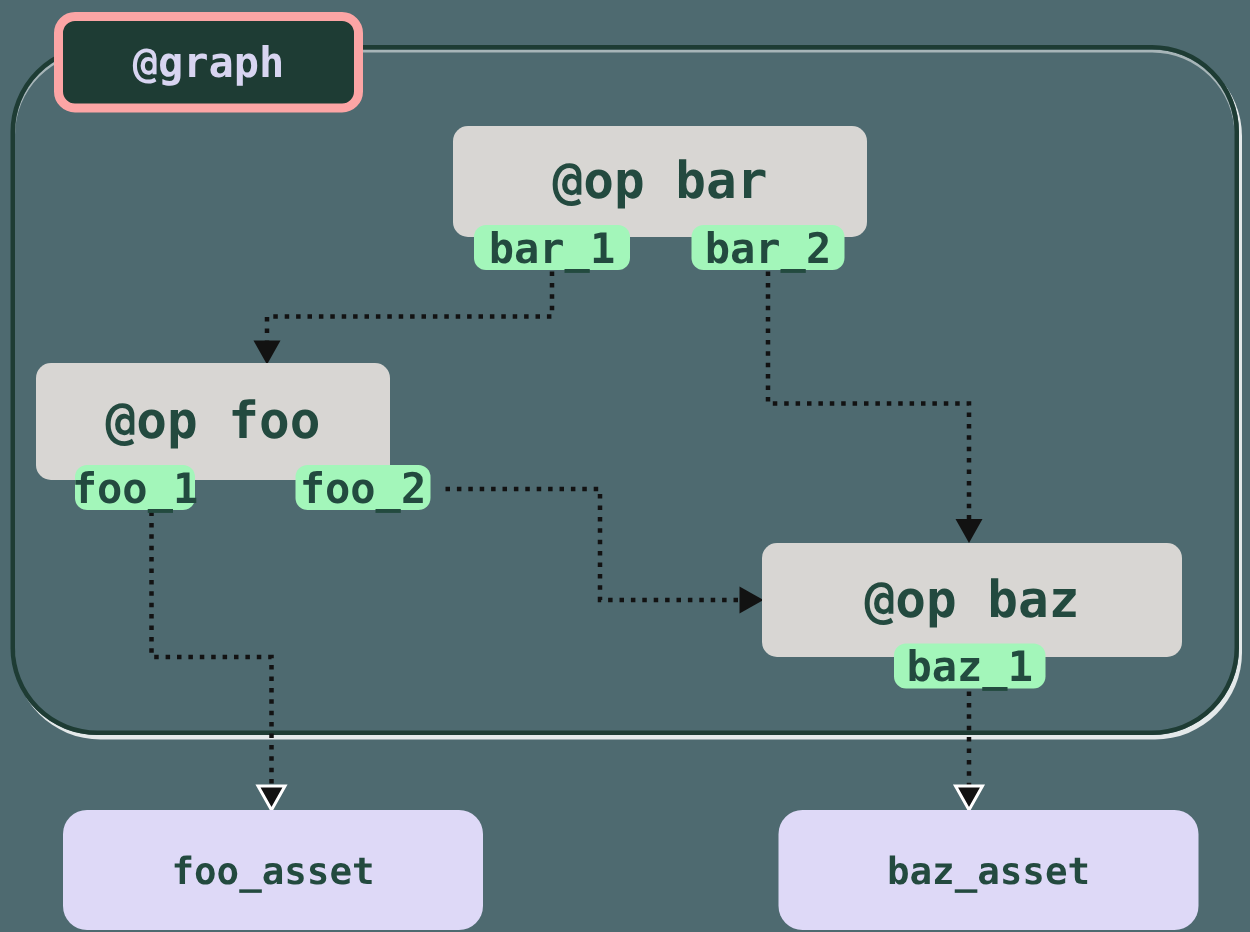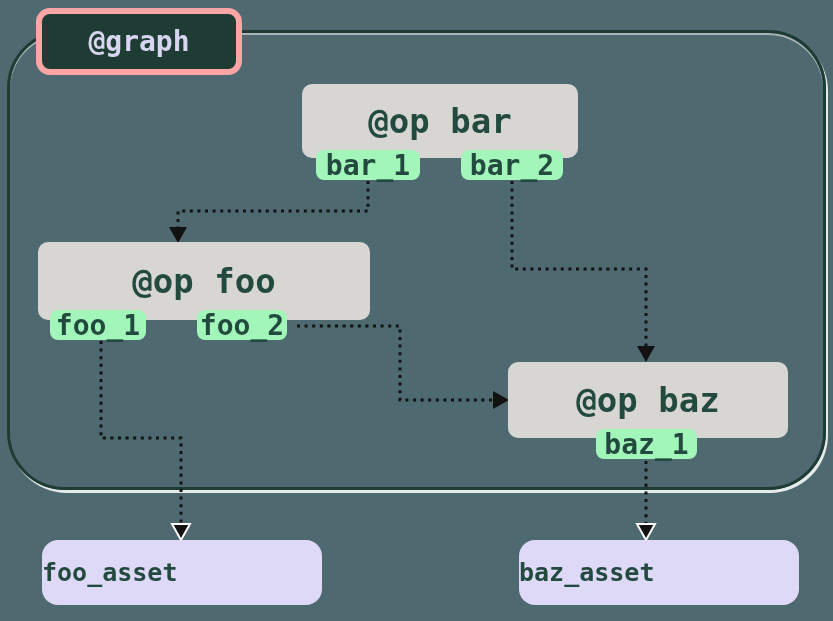--- a/index.html
+++ b/index.html
@@ -31,40 +31,40 @@
     color:var(--node-text,#234a3f); font-size:34px; font-weight:bold;
     z-index:8;
   }
   .tab {
     position:absolute; height:30px; background:var(--tab-fill,#a3f6ba); border-radius:8px;
     display:flex; align-items:center; justify-content:center;
     font-size:28px; font-weight:bold; color:var(--node-text,#234a3f);
     z-index:9;
   }
   .asset {
-    position:absolute; width:280px; height:65px;
+    position:absolute; width:280px; height:80px;
     background:var(--asset-fill,#ded9f7); border-radius:16px;
-    display:flex; align-items:center; justify-content:flex-start;
+    display:flex; align-items:center; justify-content:center;
     font-size:25px; font-weight:bold; color:var(--node-text,#234a3f);
     z-index:10;
   }
   svg.edges { position:absolute; left:0; top:0; z-index:5; pointer-events:none; }
   svg.edges path {
     fill:none; stroke:var(--edge-color,#121212);
     stroke-width:3; stroke-dasharray:3 4.6;
   }
   svg.edges polygon { fill:var(--edge-color,#121212); }
   svg.edges polygon.outlined { stroke:#ffffff; stroke-width:2; }
   
   #op-bar { left:302px; top:84px;  width:276px; height:74px; }
-  #op-foo { left:38px;  top:242px; width:332px; height:78px; }
+  #op-foo { left:24px;  top:242px; width:236px; height:78px; }
   #op-baz { left:508px; top:362px; width:280px; height:76px; }
   #tab-bar-1 { left:316px; top:150px; width:104px; }
   #tab-bar-2 { left:461px; top:150px; width:102px; }
-  #tab-foo-1 { left:50px;  top:310px; width:96px; }
+  #tab-foo-1 { left:50px;  top:310px; width:80px; }
   #tab-foo-2 { left:197px; top:310px; width:90px; }
   #tab-baz-1 { left:596px; top:429px; width:101px; }
   #asset-foo { left:42px;  top:540px; }
   #asset-baz { left:508px; top:540px;margin-left:11px; }
 </style>
 </head>
 <body>
 
 <div class="canvas">
 

